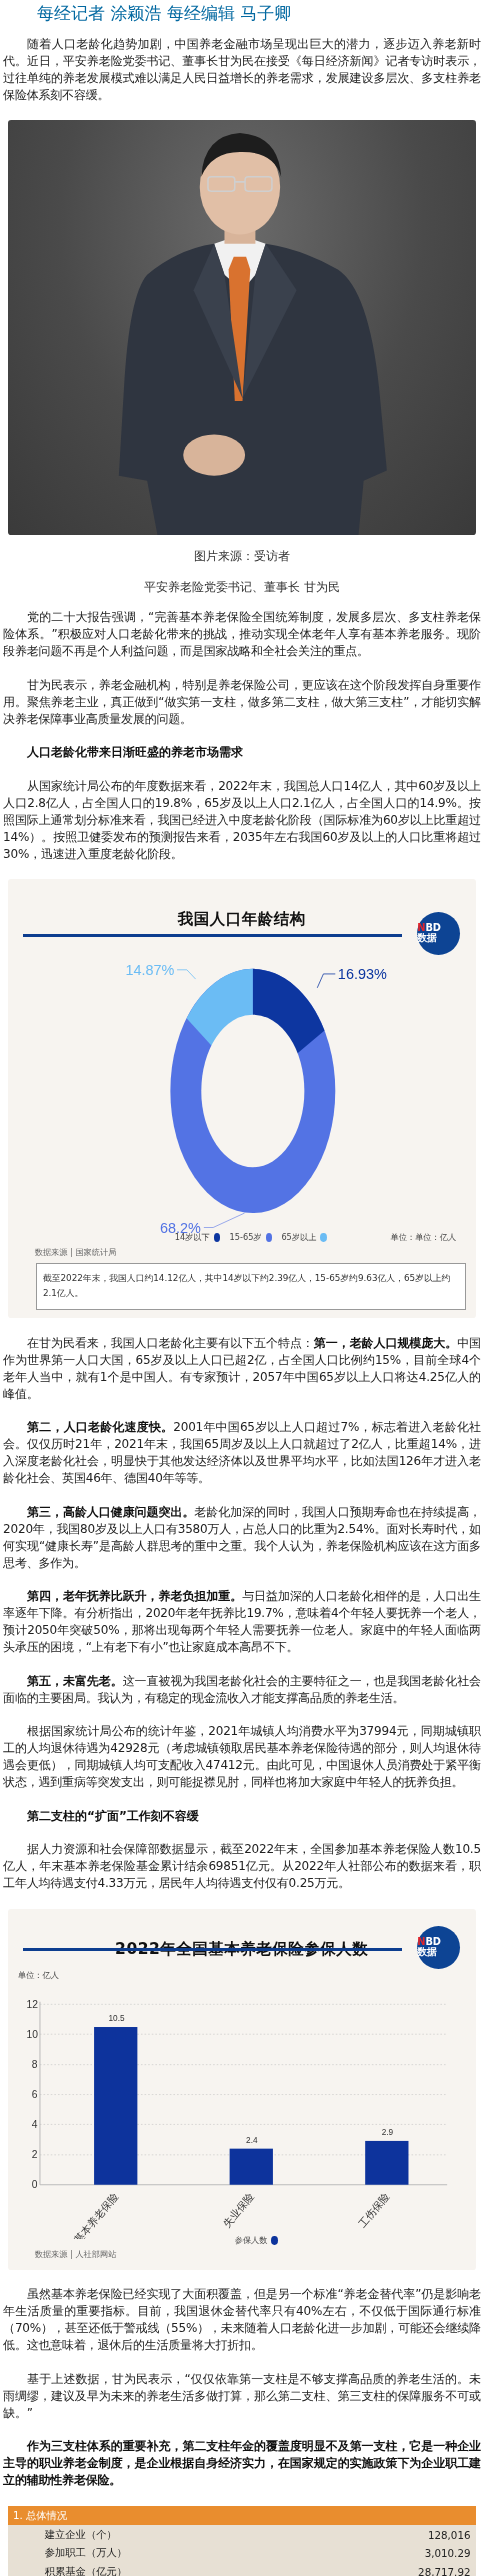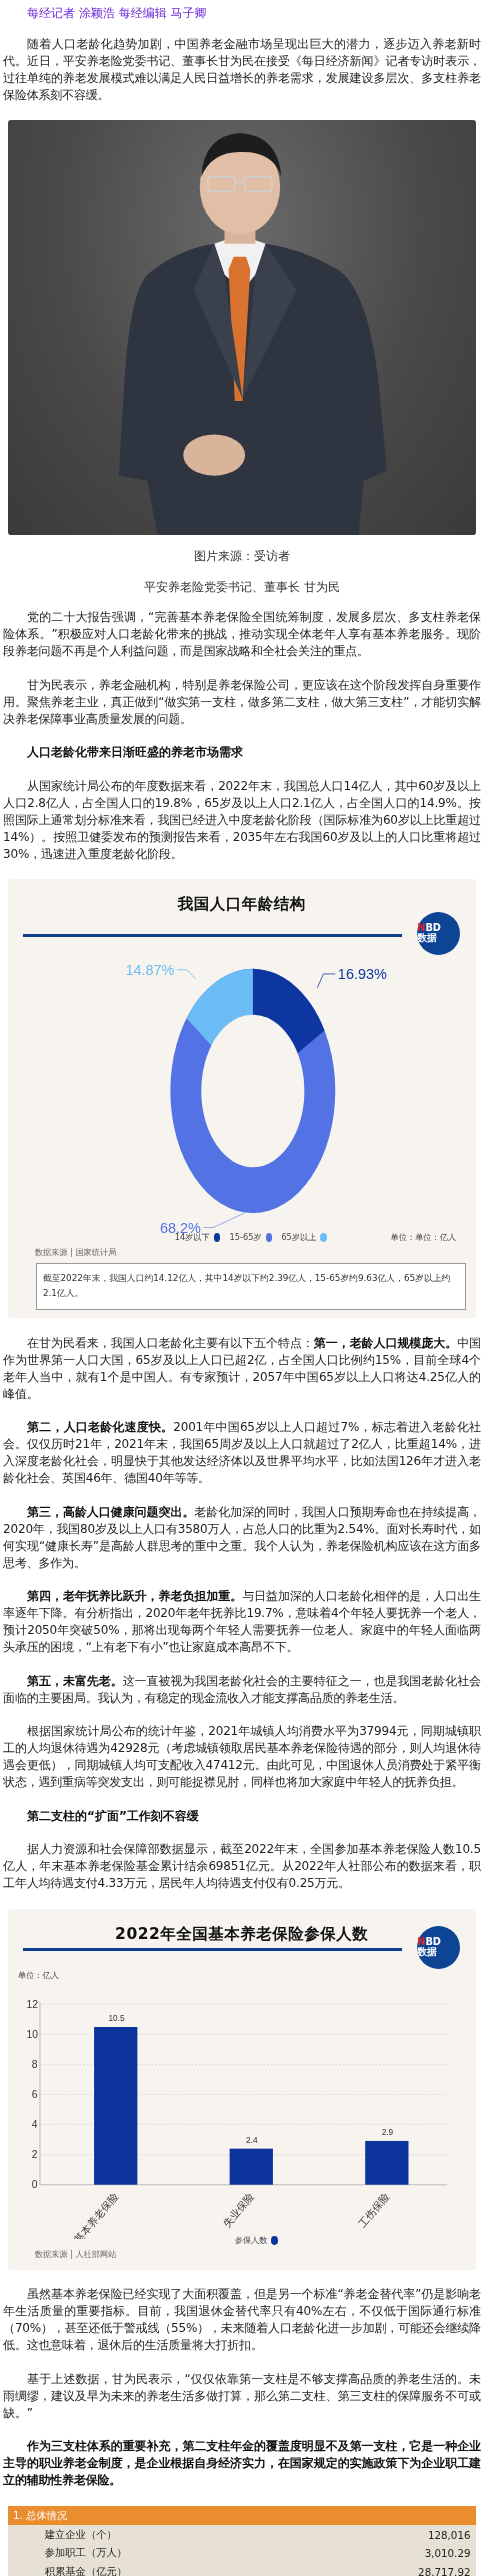--- a/index.html
+++ b/index.html
@@ -1,29 +1,29 @@
 <!DOCTYPE html>
 <html style="font-size:8.2px"><head>
 <meta charset="utf-8">
 <style>
   html, body { margin:0; padding:0; background:#ffffff; }
   body { width:485px; font-family:"DejaVu Sans","Liberation Sans",sans-serif; color:#222; }
   .page { width:485px; padding:0 4.1px 0 3.1px; box-sizing:border-box; }
   p.para { font-size:12px; line-height:17px; margin:0 0 16.5px 0; text-indent:2em; letter-spacing:-0.2px; text-align:justify; }
-  p.byline { font-size:12px; line-height:17px; margin:5.2px 0 13.4px 0; text-indent:2em; color:#6d28d9; }
+  p.byline { font-size:17px; line-height:17px; margin:5.2px 0 13.4px 0; text-indent:2em; color:#0369a1; }
   h3.sec { font-size:12px; line-height:17px; margin:0 0 16.5px 0; text-indent:2em; font-weight:bold; color:#111; }
   p.caption { font-size:12px; line-height:17px; margin:0 0 13.4px 0; text-align:center; color:#333; }
   b { font-weight:bold; color:#111; }
 
   .photo { width:468px; height:415px; margin:12.4px 0 13.4px 4.6px; border-radius:3.1px; overflow:hidden;
            background: radial-gradient(ellipse at 50% 25%, #6a6a6a 0%, #4a4a4a 55%, #3a3a3a 100%); position:relative; }
   .photo svg { position:absolute; left:0; top:0; }
 
   .card { width:468px; margin:13.4px 0 16.5px 4.6px; background:#f7f4f0; border-radius:3.1px; position:relative; overflow:hidden; }
-  .card .ctitle { text-align:center; font-weight:bold; font-size:15.5px; color:#111; padding-top:15px; letter-spacing:0.5px; }
+  .card .ctitle { text-align:center; font-weight:bold; font-size:15.5px; color:#111; padding-top:30px; letter-spacing:0.5px; }
   .card .rule { position:absolute; left:15.5px; width:379px; height:3.1px; background:#0d3d8f; }
   .nbd { position:absolute; right:15.5px; width:43px; height:43px; border-radius:50%; background:#0d4494;
          color:#fff; font-weight:bold; text-align:left; font-size:9.8px; line-height:10.8px; padding-top:10.3px; box-sizing:border-box; }
   .nbd .n { color:#e0242b; }
   .legend { font-size:8.2px; color:#444; display:flex; align-items:center; gap:4px; }
   .dot { width:6.7px; height:8.8px; border-radius:50%; display:inline-block; }
   .src { font-size:8.2px; color:#666; }
 
   .note { position:absolute; left:28px; width:430px; border:0.5px solid #999; background:#fff;
           font-size:8.8px; line-height:15px; color:#333; padding:7.2px 6.2px; box-sizing:border-box; }

